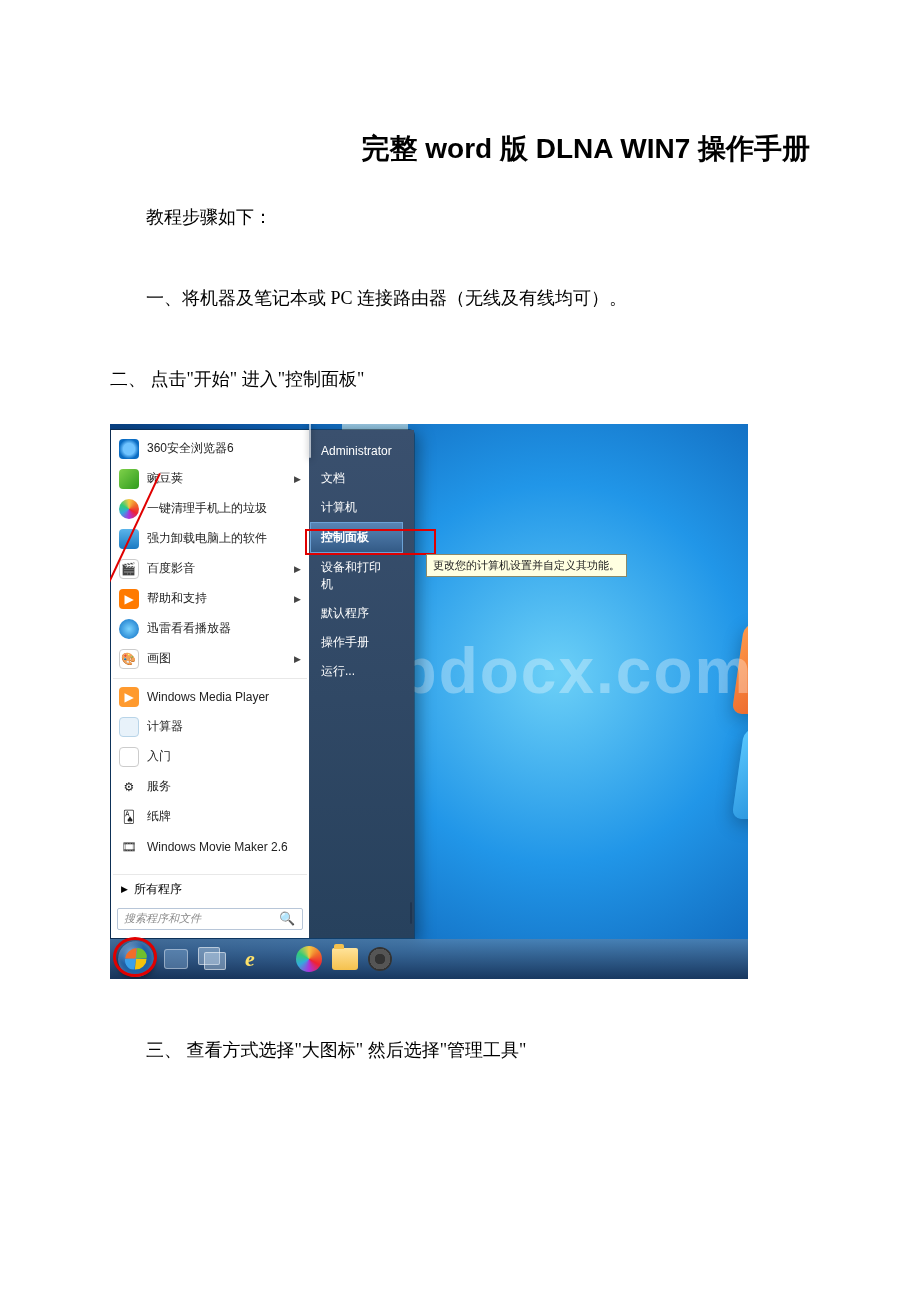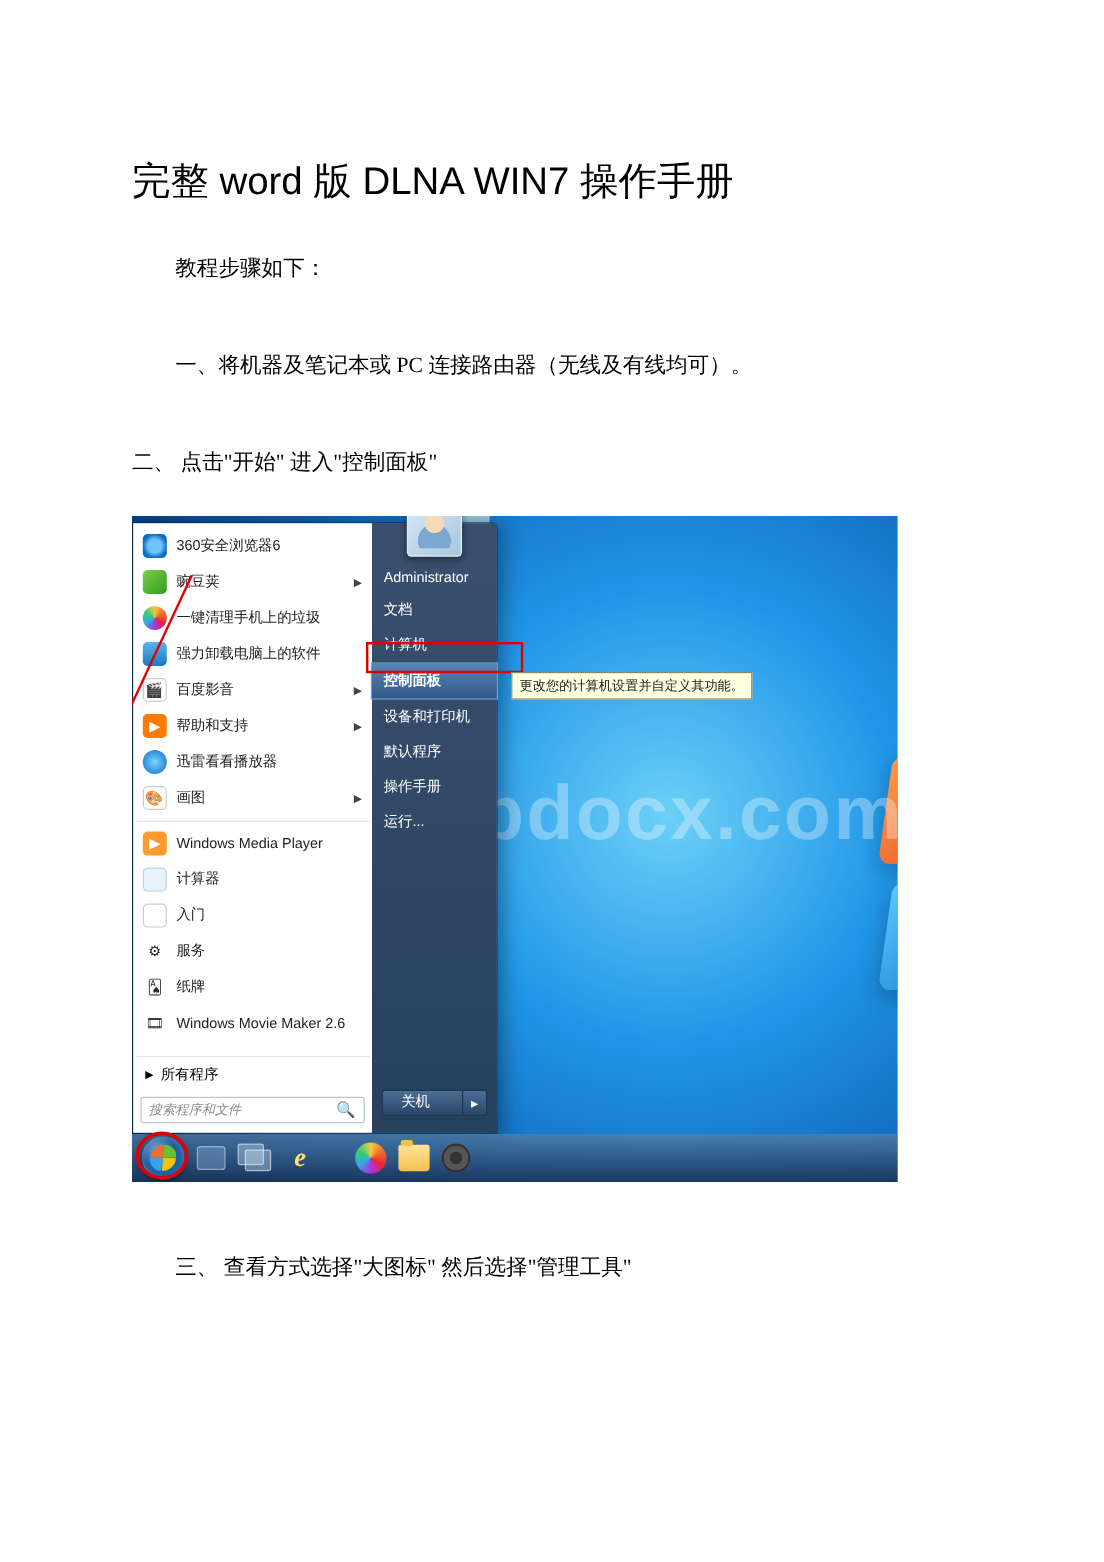--- a/index.html
+++ b/index.html
@@ -4,23 +4,23 @@
 <style>
   * { margin: 0; padding: 0; box-sizing: border-box; }
   body {
     background: #fff;
     font-family: "SimSun", "宋体", serif;
     width: 920px;
     padding: 130px 110px 80px 110px;
   }
   .title {
     font-family: "Microsoft YaHei", "SimHei", sans-serif;
-    font-size: 32px;
-    font-weight: normal;
-    text-align: left;
+    font-size: 28px;
+    font-weight: bold;
+    text-align: right;
     margin-bottom: 28px;
   }
   .para {
     font-size: 18px;
     line-height: 2.4;
     text-indent: 2em;
   }
   .para.no-indent { text-indent: 0; }
   .spacer-md { height: 38px; }
   .spacer-sm { height: 22px; }
@@ -84,21 +84,21 @@
     display: flex;
     flex-direction: column;
     padding: 4px 2px 4px 2px;
   }
   .sm-right {
     width: 105px;
     background: linear-gradient(180deg,#3a506e 0%, #27415d 100%);
     color: #fff;
     font-size: 12px;
     display: flex;
-    flex-direction: column;
+    flex-direction: row;
     padding: 8px 0;
     position: relative;
   }
   .sm-avatar {
     width: 46px; height: 46px;
     background: linear-gradient(135deg,#d8e8f3,#a8c6de);
     border: 1px solid rgba(255,255,255,0.6);
     border-radius: 4px;
     margin: -26px auto 4px auto;
     position: relative;

